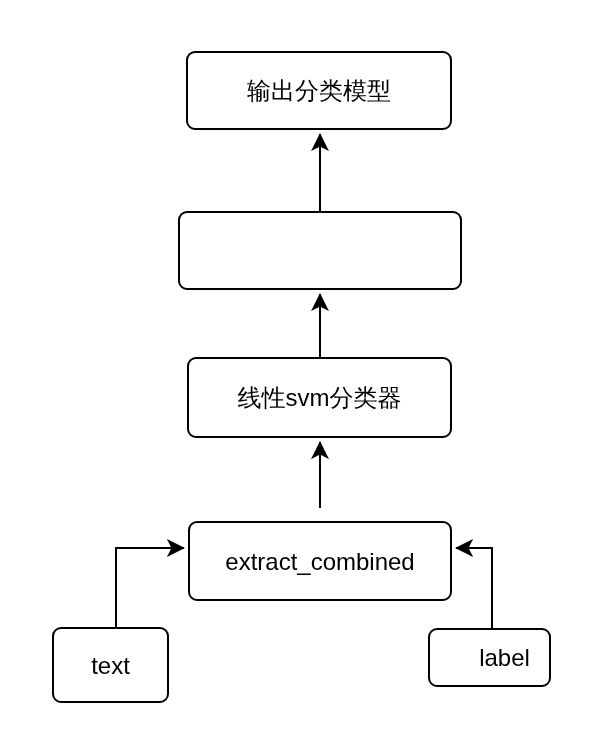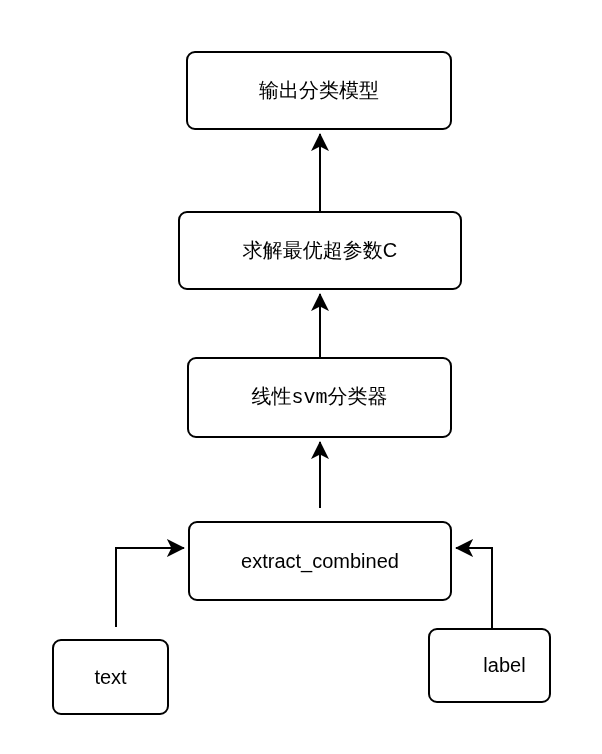--- a/index.html
+++ b/index.html
@@ -32,32 +32,32 @@
     position: absolute;
     box-sizing: border-box;
     background: #ffffff;
     border: 2px solid #000000;
     border-radius: 9px;
     display: flex;
     flex-direction: column;
     align-items: center;
     justify-content: center;
     text-align: center;
-    font-size: 20px;
+    font-size: 24px;
     line-height: 27px;
     color: #000000;
     white-space: nowrap;
     padding: 2px;
   }
   .node-output  { left: 186px; top: 51px;  width: 266px; height: 79px; }
   .node-findmax { left: 178px; top: 211px; width: 284px; height: 79px; }
-  .node-svm     { left: 187px; top: 357px; width: 265px; height: 81px; font-family: Liberation Mono, monospace; }
+  .node-svm     { left: 187px; top: 357px; width: 265px; height: 81px; }
   .node-extract { left: 188px; top: 521px; width: 264px; height: 80px; }
-  .node-text    { left: 52px;  top: 627px; width: 117px; height: 76px; margin-top: 12px; }
-  .node-label   { left: 428px; top: 628px; width: 123px; height: 75px; padding-left: 32px; }
+  .node-text    { left: 52px;  top: 627px; width: 117px; height: 76px; }
+  .node-label   { left: 428px; top: 628px; width: 123px; height: 59px; padding-left: 32px; }
 </style>
 </head>
 <body>
 
 <div class="canvas">
 
   <svg class="edges" viewBox="0 0 602 754" aria-hidden="true">
     <defs>
       <marker id="arrowhead" viewBox="0 0 10 10" refX="9.5" refY="5" markerWidth="9" markerHeight="9" orient="auto-start-reverse">
         <path d="M 0 0 L 10 5 L 0 10 L 2.5 5 Z" fill="#000000"></path>
@@ -68,21 +68,20 @@
     <path class="edge" d="M 320 508 L 320 442" marker-end="url(#arrowhead)"></path>
     <path class="edge" d="M 116 627 L 116 548 L 184 548" marker-end="url(#arrowhead)"></path>
     <path class="edge" d="M 492 628 L 492 548 L 456 548" marker-end="url(#arrowhead)"></path>
   </svg>
 
   <div class="node node-output">
     <div>输出分类模型</div>
   </div>
 
   <div class="node node-findmax">
-    <div>求解最优超参数C</div>
   </div>
 
   <div class="node node-svm">
     <div>线性svm分类器</div>
   </div>
 
   <div class="node node-extract">
     <div>extract_combined</div>
   </div>
 

